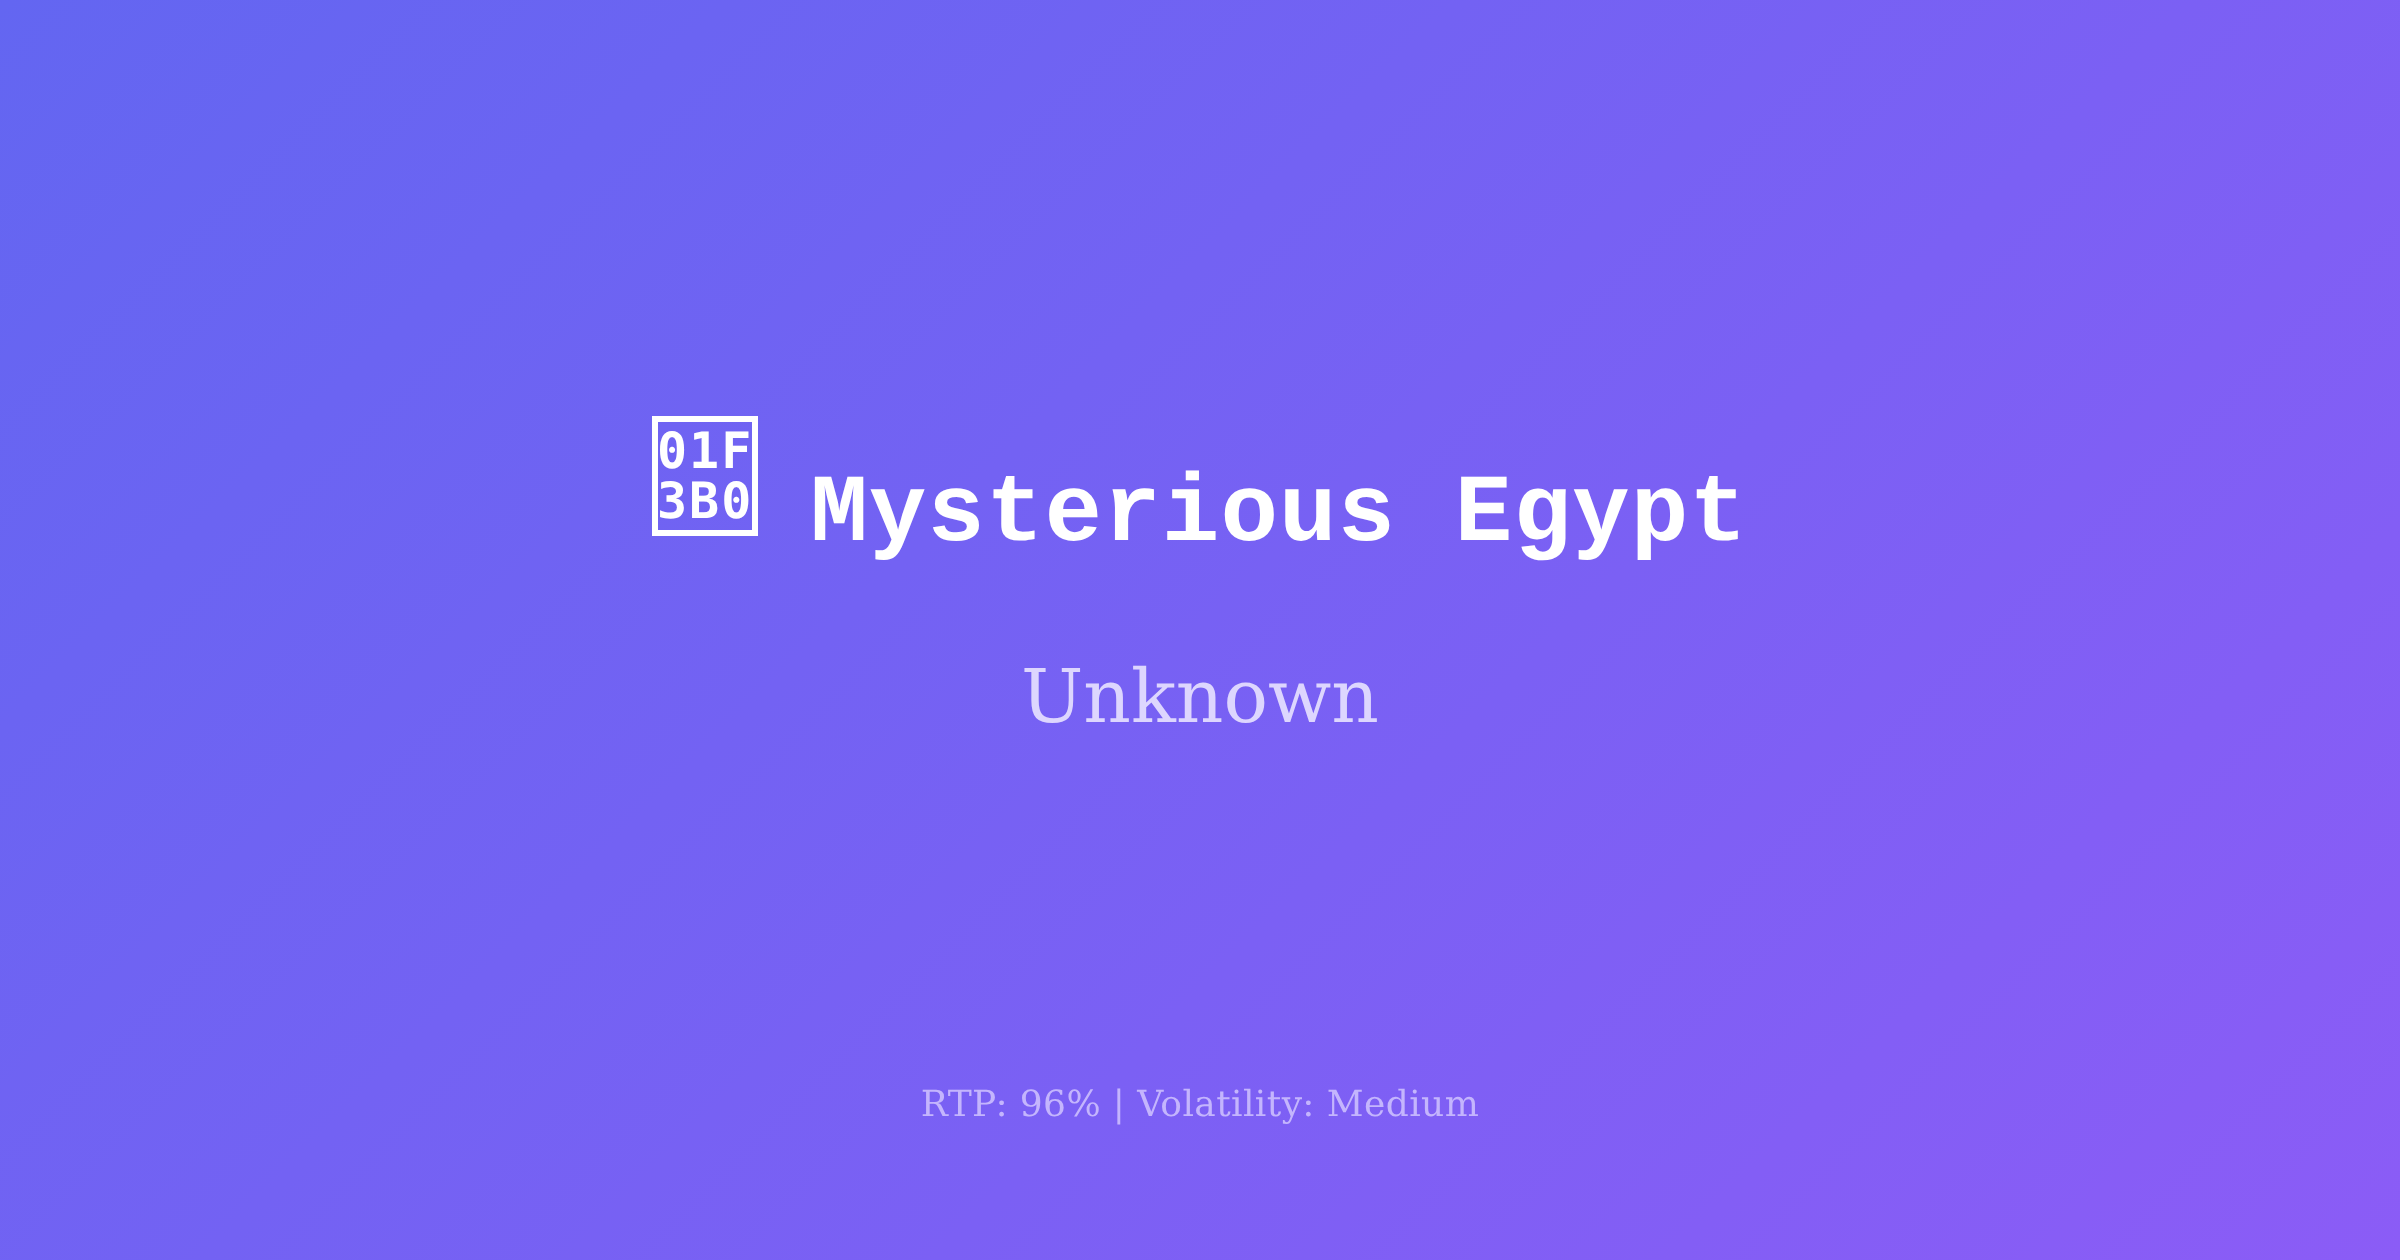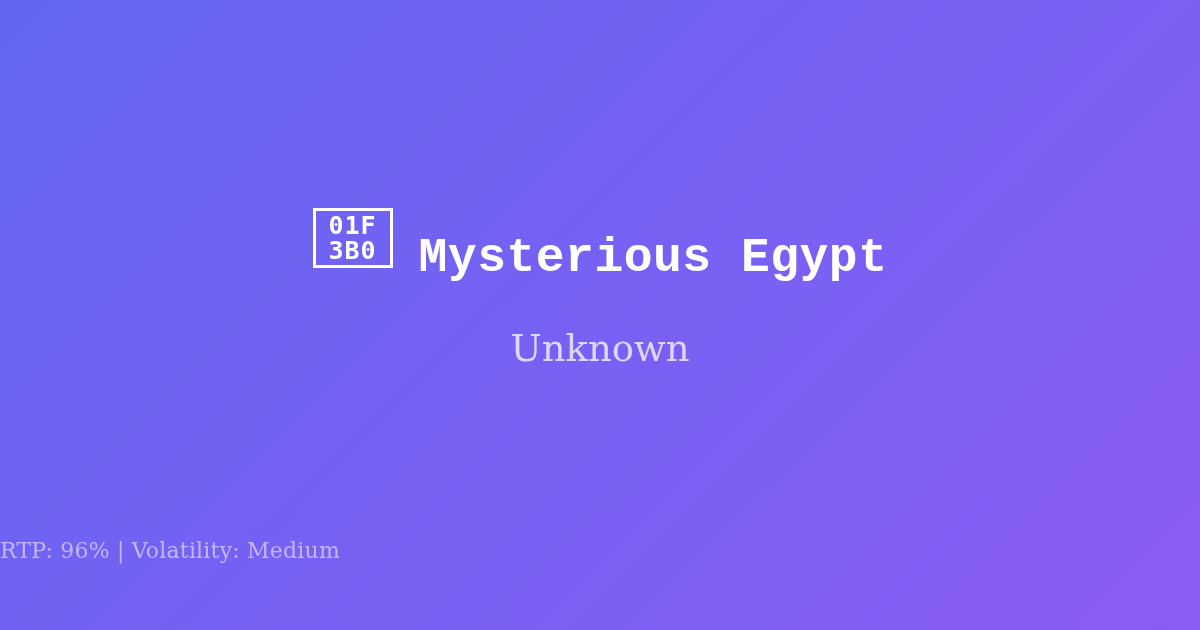--- a/index.html
+++ b/index.html
@@ -49,21 +49,21 @@
     gap: 26px;
     white-space: nowrap;
   }
 
   
   .tofu {
     display: inline-flex;
     flex-direction: column;
     align-items: center;
     justify-content: center;
-    width: 80px;
+    width: 53px;
     height: 60px;
     border: 3px solid #FFFFFF;
     font-family: "DejaVu Sans Mono", "Liberation Mono", monospace;
     font-size: 25px;
     font-weight: 700;
     line-height: 25px;
     letter-spacing: 1px;
     color: #FFFFFF;
     flex: 0 0 auto;
     position: relative;
@@ -90,23 +90,23 @@
     line-height: 1.1;
     color: #DDD6FE;
     text-align: right;
   }
 
   .meta-footer {
     position: absolute;
     left: 0;
     right: 0;
     bottom: 66px;
-    text-align: left;
+    text-align: center;
     font-family: "DejaVu Serif", "Liberation Serif", serif;
-    font-size: 22px;
+    font-size: 18px;
     font-weight: 400;
     line-height: 1.2;
     color: #C4B5FD;
     letter-spacing: 0.2px;
   }
 </style>
 </head>
 <body>
 
 <div class="og-card">

